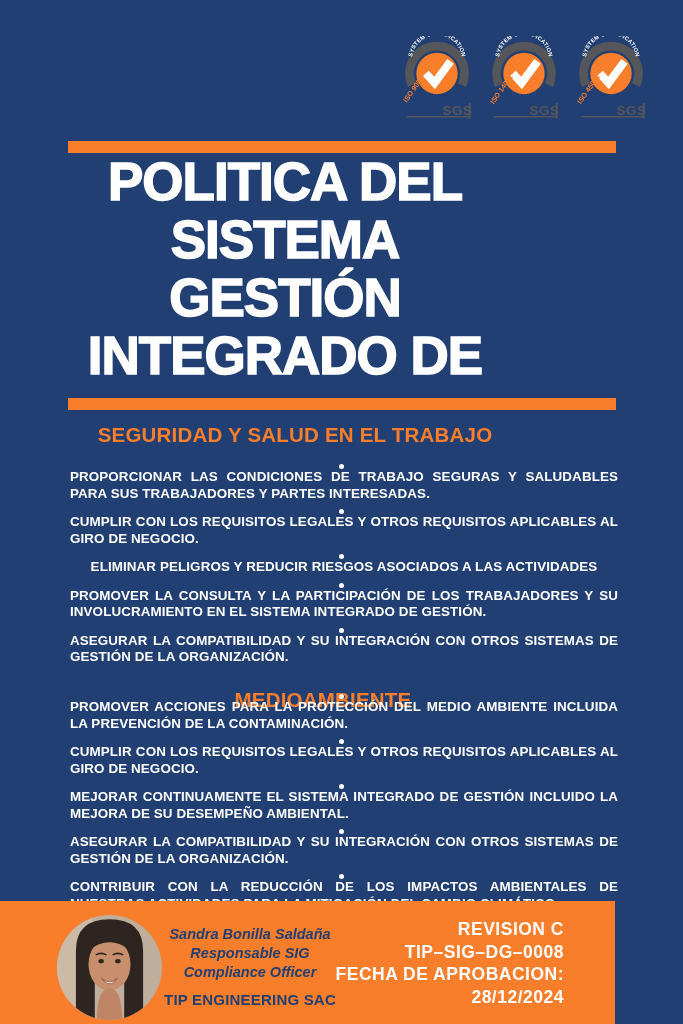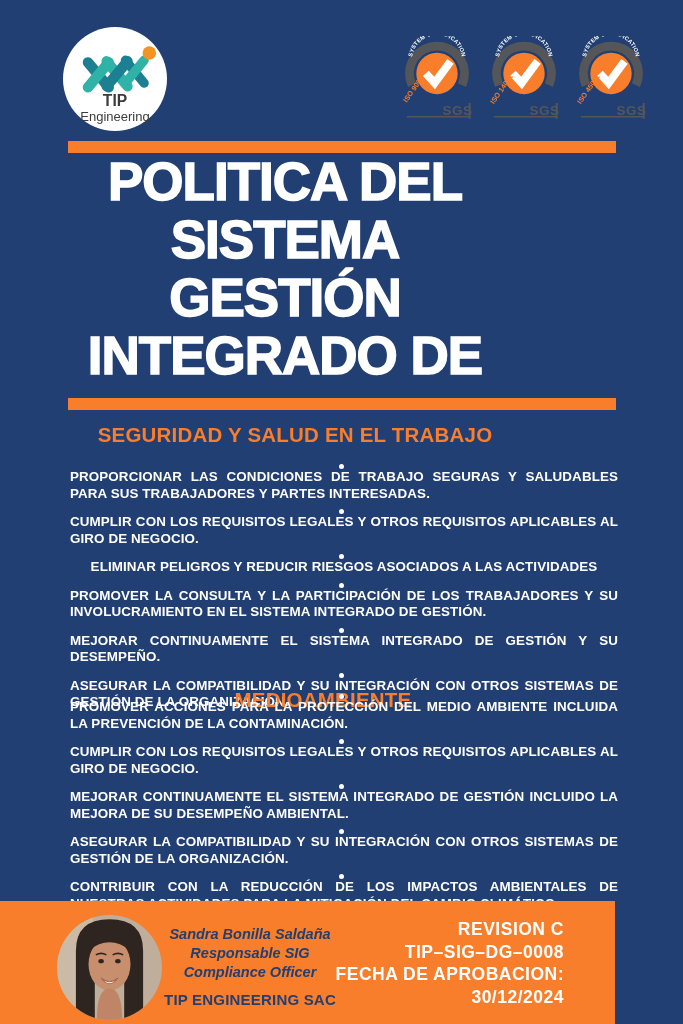--- a/index.html
+++ b/index.html
@@ -48,36 +48,20 @@
   .signature .sig-company{font-style:normal;font-weight:bold;font-size:15px;line-height:21px;letter-spacing:.2px;margin-top:7px;}
   .revision{position:absolute;right:51px;top:17px;text-align:right;color:var(--white);
             font-weight:bold;font-size:17.5px;line-height:22.5px;letter-spacing:.5px;}
   .revision div{white-space:nowrap;}
 </style>
 </head>
 <body>
 
 <div class="poster">
 
-  <div class="logo">
-    <svg viewBox="0 0 100 100" width="104" height="104">
-      <circle cx="50" cy="50" r="50" fill="#ffffff"></circle>
-      <g stroke-linecap="round" fill="none">
-        <path d="M24 34 L44 58" stroke="var(--teal-dark)" stroke-width="10"></path>
-        <path d="M44 34 L24 58" stroke="var(--teal)" stroke-width="10"></path>
-        <path d="M42 33 L62 57" stroke="var(--teal)" stroke-width="10"></path>
-        <path d="M62 33 L42 57" stroke="var(--teal-dark)" stroke-width="10"></path>
-        <path d="M60 32 L78 54" stroke="var(--teal-dark)" stroke-width="9"></path>
-        <path d="M78 32 L60 54" stroke="var(--teal)" stroke-width="9"></path>
-      </g>
-      <circle cx="83" cy="25" r="6.5" fill="var(--logo-dot)"></circle>
-      <text x="50" y="76" text-anchor="middle" font-size="15" font-weight="bold" fill="var(--logo-text)">TIP</text>
-      <text x="50" y="90" text-anchor="middle" font-size="12.5" fill="var(--logo-text)">Engineering</text>
-    </svg>
-  </div>
 
   <div class="badges">
 
     <svg class="badge" viewBox="0 0 100 108">
       <defs>
           <path id="arc-a" d="M 19.6 38.8 A 31.5 31.5 0 1 1 80.4 38.8"></path>
         </defs>
       <path d="M 18.7 61.6 A 34.5 34.5 0 1 1 81.3 61.6" fill="none" stroke="var(--arc-gray)" stroke-width="11"></path>
       <text font-size="7" font-weight="bold" fill="#ffffff" letter-spacing="0.3">
         <textPath href="#arc-a" startOffset="50%" text-anchor="middle">SYSTEM CERTIFICATION</textPath>
@@ -144,24 +128,20 @@
         <span class="dot"></span>
         <span class="btxt">CUMPLIR CON LOS REQUISITOS LEGALES Y OTROS REQUISITOS APLICABLES AL GIRO DE NEGOCIO.</span>
       </li>
     <li>
         <span class="dot"></span>
         <span class="btxt">ELIMINAR PELIGROS Y REDUCIR RIESGOS ASOCIADOS A LAS ACTIVIDADES</span>
       </li>
     <li>
         <span class="dot"></span>
         <span class="btxt">PROMOVER LA CONSULTA Y LA PARTICIPACIÓN DE LOS TRABAJADORES Y SU INVOLUCRAMIENTO EN EL SISTEMA INTEGRADO DE GESTIÓN.</span>
-      </li>
-    <li>
-        <span class="dot"></span>
-        <span class="btxt">MEJORAR CONTINUAMENTE EL SISTEMA INTEGRADO DE GESTIÓN Y SU DESEMPEÑO.</span>
       </li>
     <li>
         <span class="dot"></span>
         <span class="btxt">ASEGURAR LA COMPATIBILIDAD Y SU INTEGRACIÓN CON OTROS SISTEMAS DE GESTIÓN DE LA ORGANIZACIÓN.</span>
       </li>
   </ul>
 
   <h2 class="section-heading h2">MEDIOAMBIENTE</h2>
   <ul class="bullets b2">
     <li>
@@ -205,17 +185,17 @@
     <div class="signature">
       <div class="sig-line">Sandra Bonilla Saldaña</div>
       <div class="sig-line">Responsable SIG</div>
       <div class="sig-line">Compliance Officer</div>
       <div class="sig-company">TIP ENGINEERING SAC</div>
     </div>
     <div class="revision">
       <div>REVISION C</div>
       <div>TIP–SIG–DG–0008</div>
       <div>FECHA DE APROBACION:</div>
-      <div>30/12/2024</div>
+      <div>28/12/2024</div>
     </div>
   </div>
 
 </div>
 
 </body></html>

